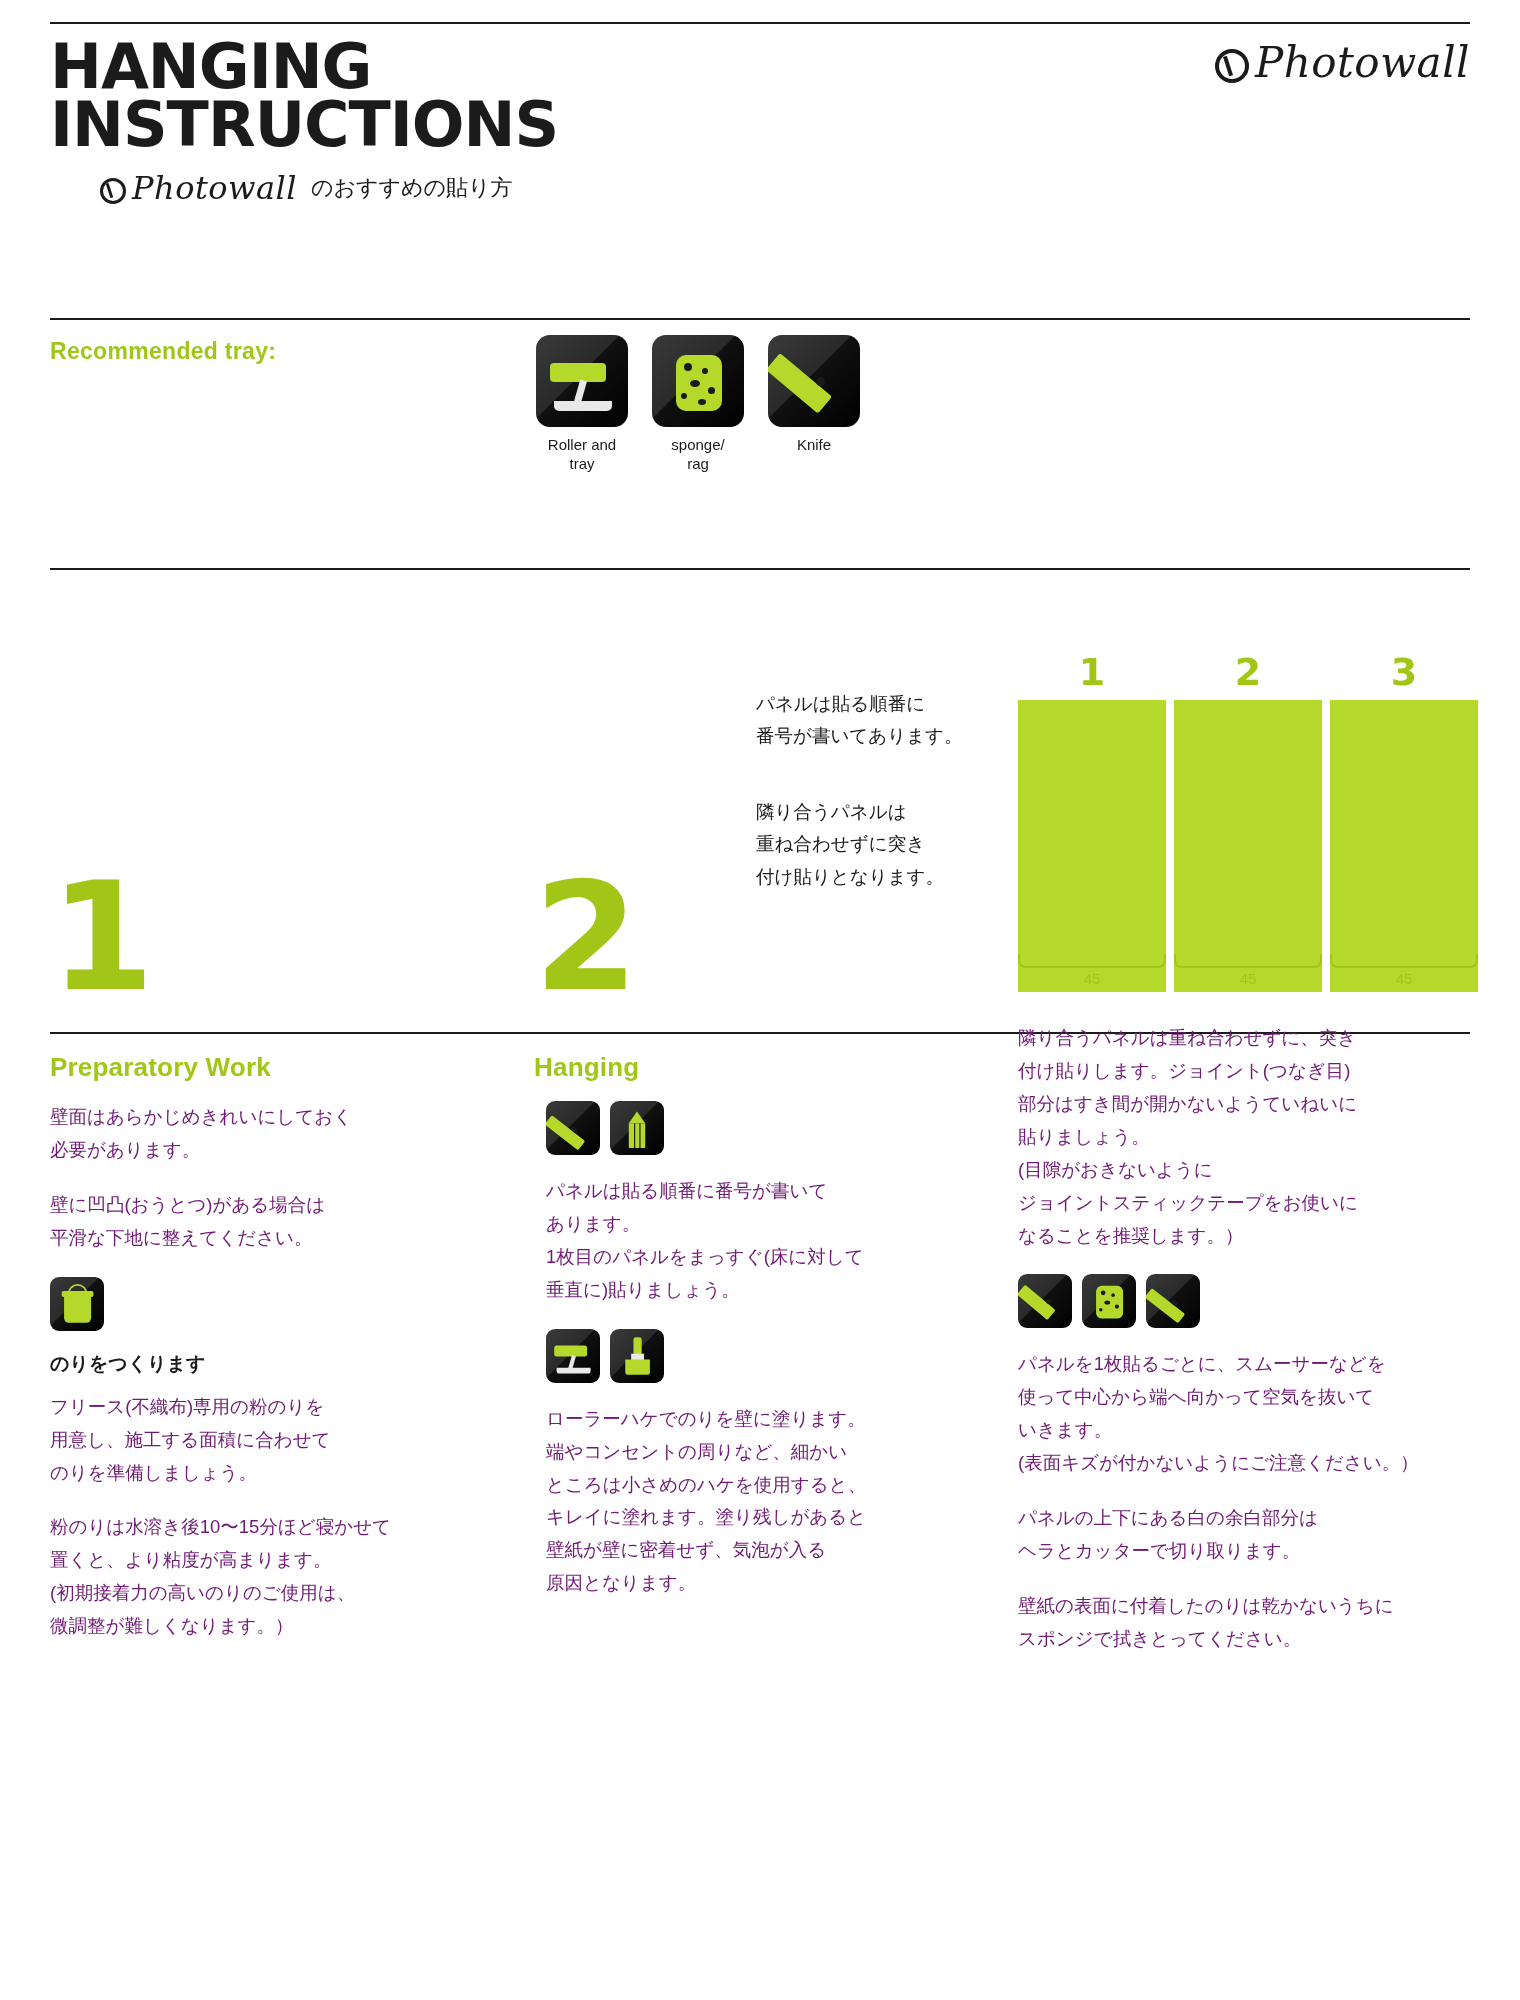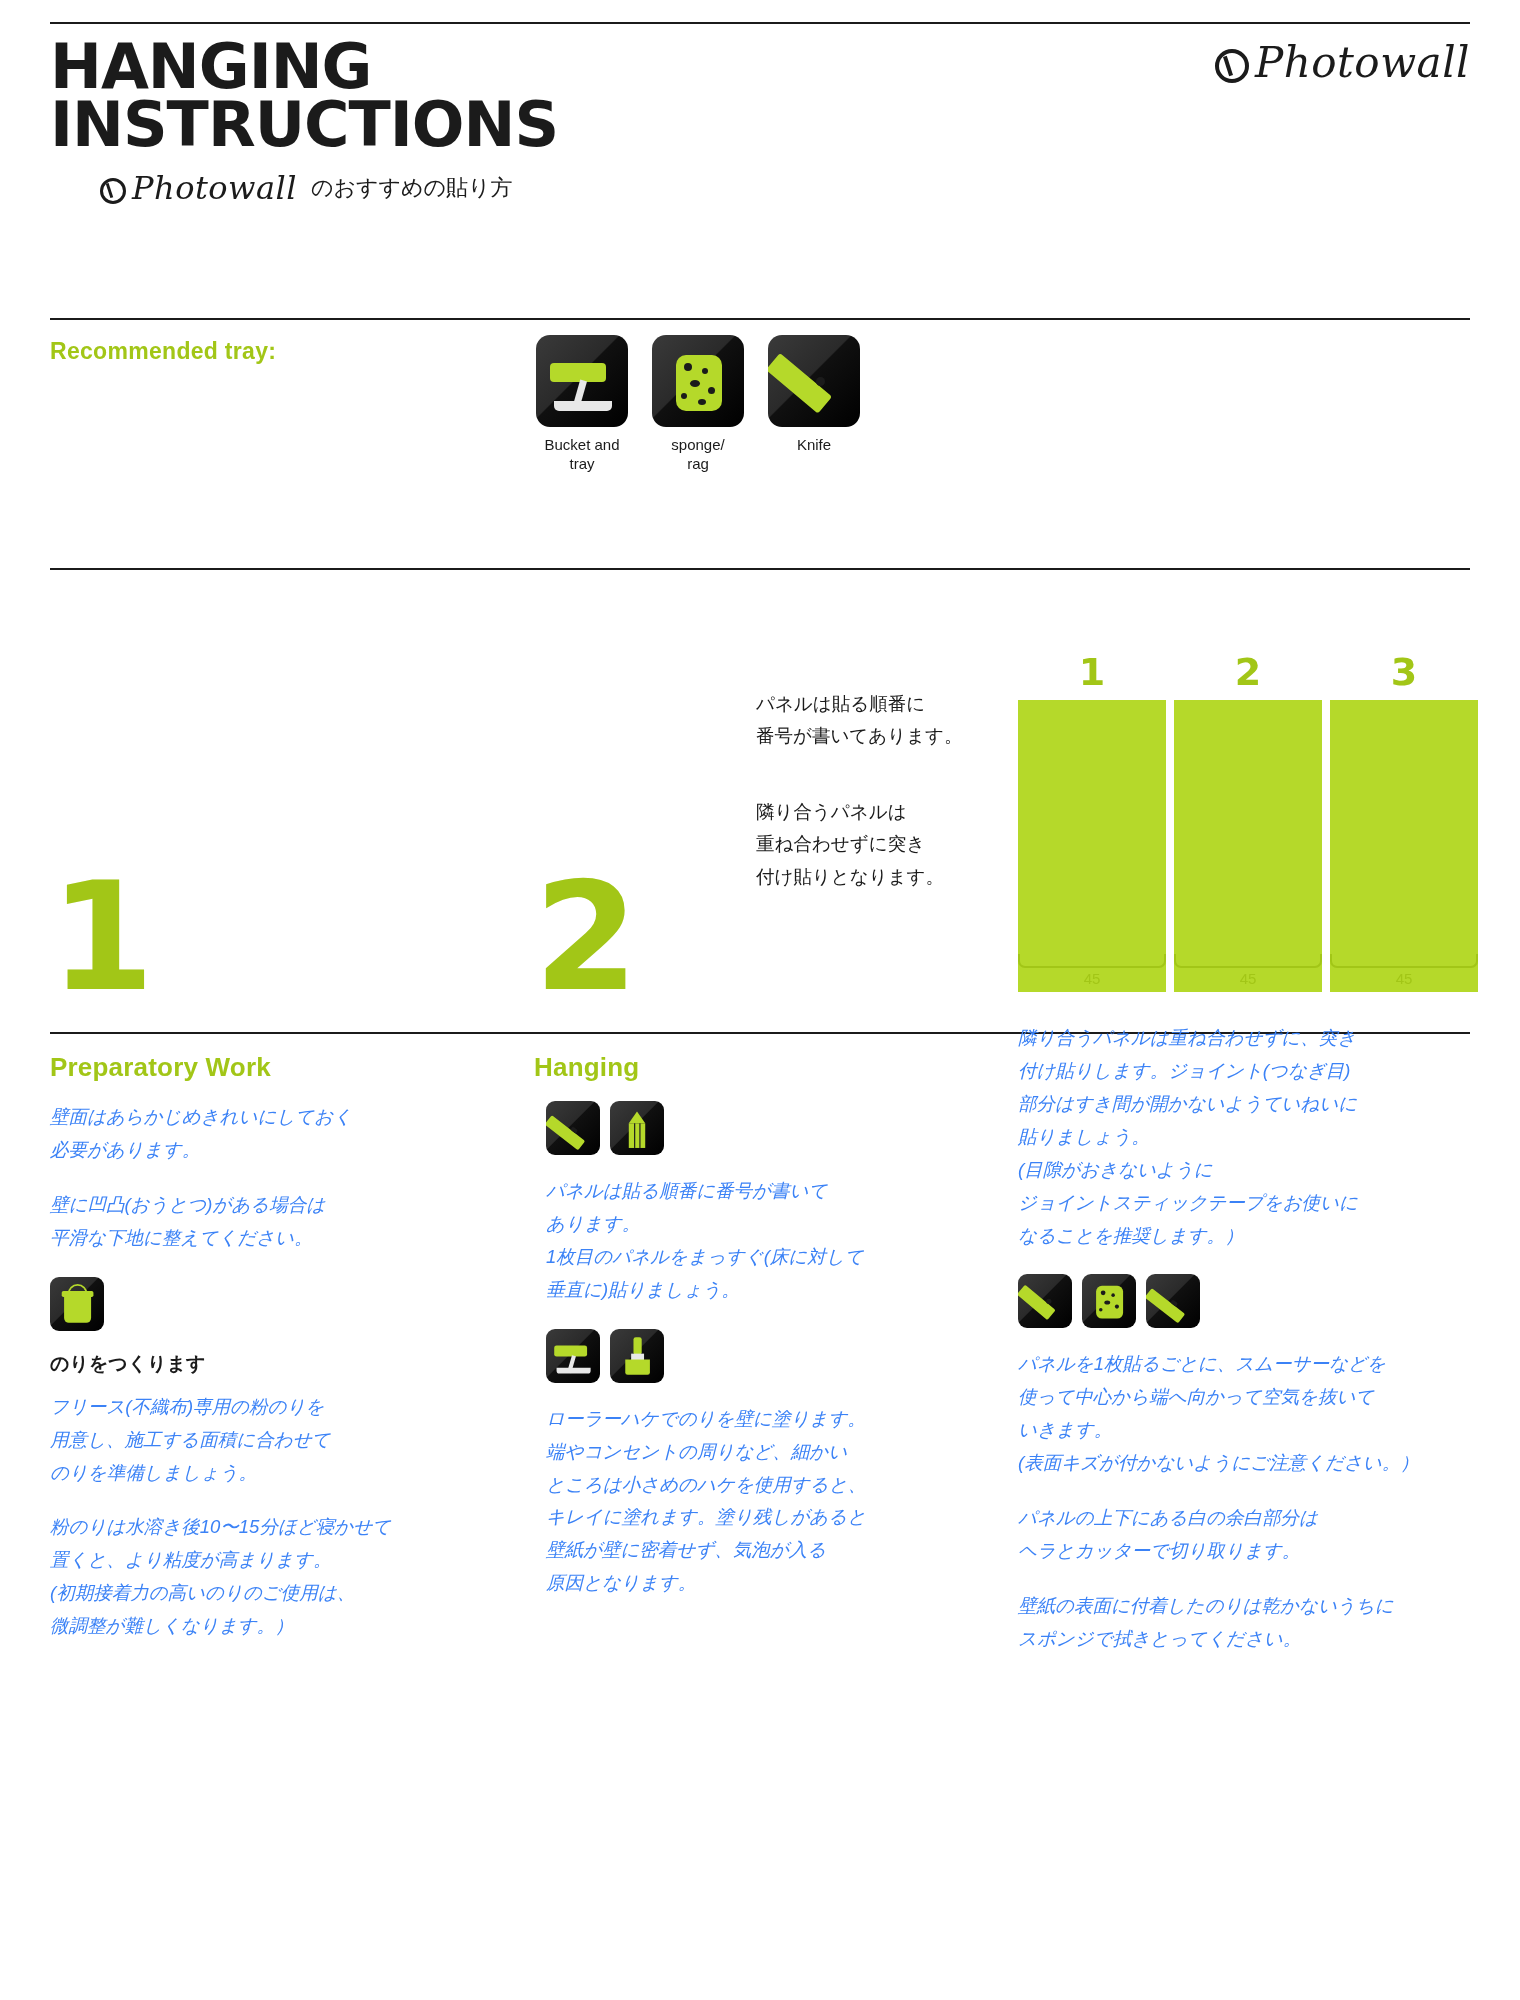--- a/index.html
+++ b/index.html
@@ -293,24 +293,23 @@
   .col-head {
     font-size:26px;
     font-weight:bold;
     color:#a2c617;
     letter-spacing:0.2px;
     margin:0 0 18px 0;
   }
   .para {
     font-size:18.5px;
     line-height:1.78;
-    color:#3b82f6;
+    color:#701a75;
     margin:0 0 22px 0;
     white-space: pre-line;
-    font-style: italic;
   }
   .para.indent { margin-left:12px; }
   .sub-head {
     font-size:19px;
     font-weight:bold;
     margin:0 0 14px 0;
     color:#1b1b1b;
   }
   .mini-icons {
     display:flex;
@@ -358,21 +357,21 @@
   <div class="rule-tools-top"></div>
   <div class="tools-label">Recommended tray:</div>
 
   <div class="tools-row">
     <div class="tool">
       <div class="tool-icon ic-roller">
         <div class="bar"></div>
           <div class="handle"></div>
           <div class="tray"></div>
       </div>
-      <div class="tool-cap">Bucket and
+      <div class="tool-cap">Roller and
 tray</div>
     </div>
     <div class="tool">
       <div class="tool-icon ic-sponge">
         <div class="sp"></div>
         <div class="d" style="left:32px;top:28px;width:8px;height:8px;"></div>
         <div class="d" style="left:50px;top:33px;width:6px;height:6px;"></div>
         <div class="d" style="left:38px;top:45px;width:10px;height:7px;"></div>
         <div class="d" style="left:56px;top:52px;width:7px;height:7px;"></div>
         <div class="d" style="left:29px;top:58px;width:6px;height:6px;"></div>

